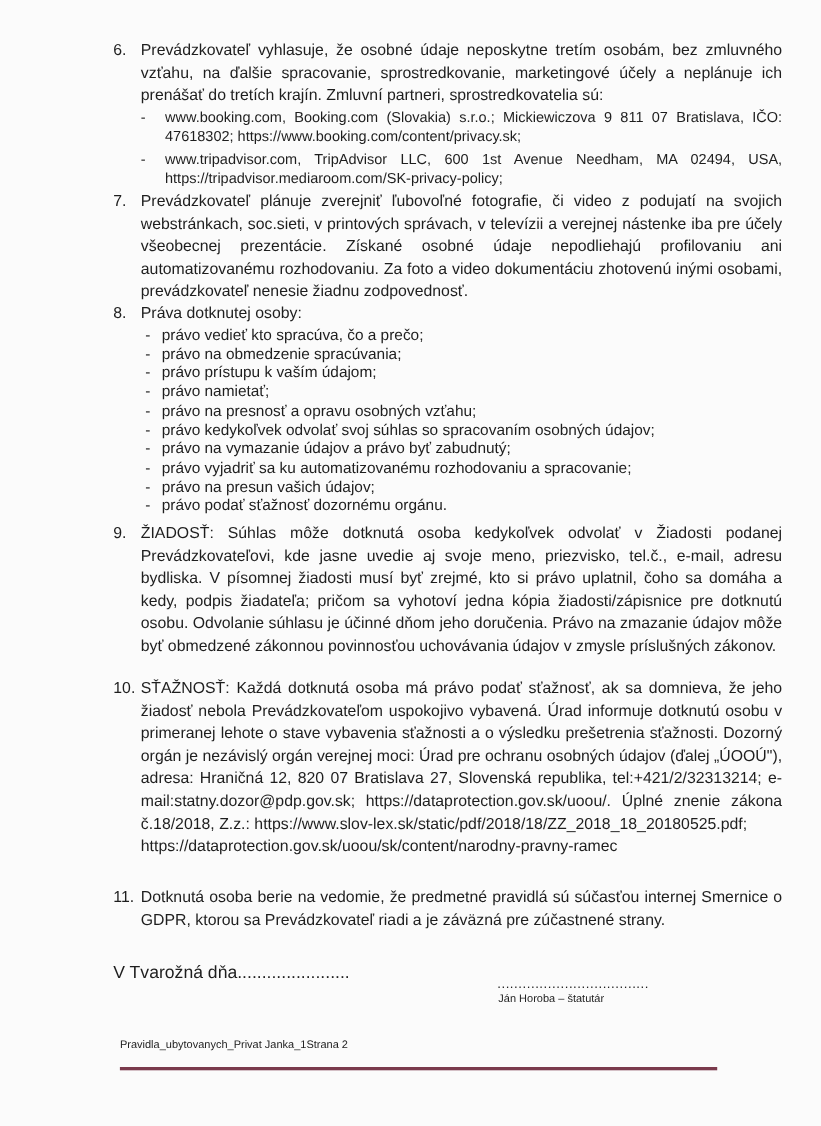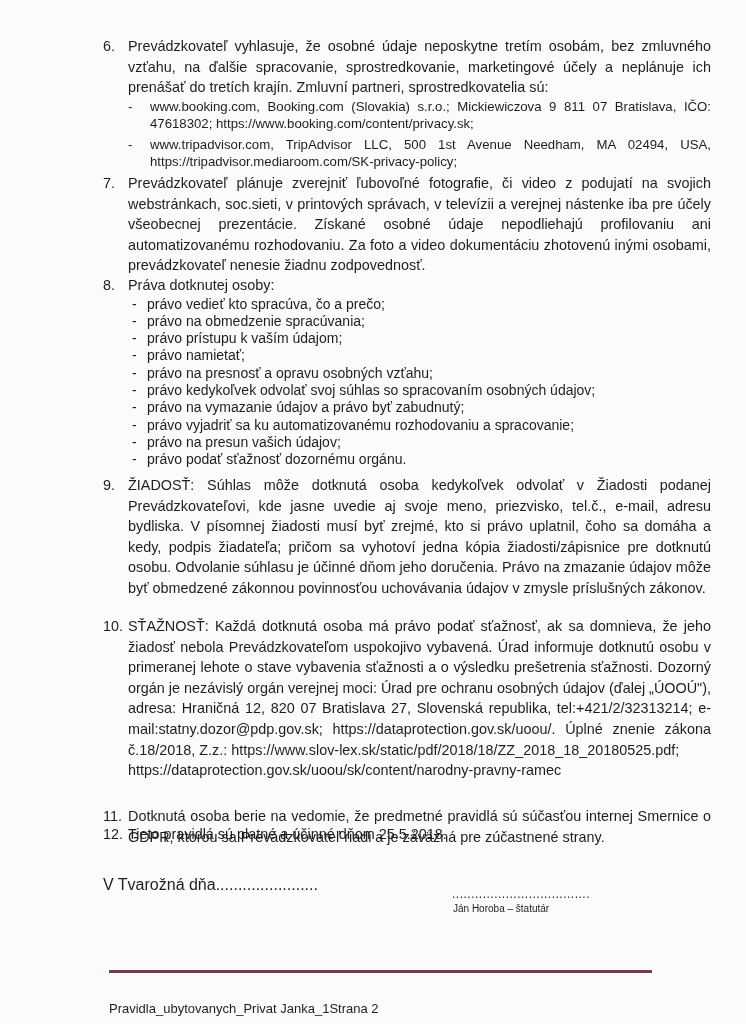--- a/index.html
+++ b/index.html
@@ -16,37 +16,37 @@
   .sub .txt { margin-left: 22px; display: block; }
   .rights { margin-left: 25px; }
   .right-item { position: relative; font-size: 14px; line-height: 17.3px; }
   .right-item .dash { position: absolute; left: 4px; }
   .right-item .txt { margin-left: 19px; display: block; }
   .link { }
   .sig-dots { position: absolute; left: 452px; top: 887px; font-size: 12px; letter-spacing: 0.5px; }
   .sig-name { position: absolute; left: 453px; top: 903px; font-size: 10px; }
   .place { position: absolute; left: 103px; top: 864px; font-size: 16px; margin-top: 12px; }
   .footer-line { position: absolute; left: 109px; top: 970px; width: 543px; height: 3px; background: #7a3a4c; }
-  .footer-text { position: absolute; left: 109px; top: 1001px; font-size: 13px; }
+  .footer-text { position: absolute; left: 109px; top: 945px; font-size: 10px; }
 </style>
 </head>
 <body>
 
 <div class="page">
 
   <div class="item" style="top:36px;">
     <span class="num">6.</span>
     <div class="body">Prevádzkovateľ vyhlasuje, že osobné údaje neposkytne tretím osobám, bez zmluvného vzťahu, na ďalšie spracovanie, sprostredkovanie, marketingové účely a neplánuje ich prenášať do tretích krajín. Zmluvní partneri, sprostredkovatelia sú:</div>
     <div class="sub">
       <span class="dash">-</span>
       <span class="txt" style="text-align:justify;">www.booking.com, Booking.com (Slovakia) s.r.o.; Mickiewiczova 9 811 07 Bratislava, IČO: 47618302; https://www.booking.com/content/privacy.sk;</span>
     </div>
     <div class="sub" style="margin-top:4px;">
       <span class="dash">-</span>
-      <span class="txt" style="text-align:justify;">www.tripadvisor.com, TripAdvisor LLC, 500 1st Avenue Needham, MA 02494, USA, https://tripadvisor.mediaroom.com/SK-privacy-policy;</span>
+      <span class="txt" style="text-align:justify;">www.tripadvisor.com, TripAdvisor LLC, 600 1st Avenue Needham, MA 02494, USA, https://tripadvisor.mediaroom.com/SK-privacy-policy;</span>
     </div>
   </div>
 
   <div class="item" style="top:173px;">
     <span class="num">7.</span>
     <div class="body">Prevádzkovateľ plánuje zverejniť ľubovoľné fotografie, či video z podujatí na svojich webstránkach, soc.sieti, v printových správach, v televízii a verejnej nástenke iba pre účely všeobecnej prezentácie. Získané osobné údaje nepodliehajú profilovaniu ani automatizovanému rozhodovaniu. Za foto a video dokumentáciu zhotovenú inými osobami, prevádzkovateľ nenesie žiadnu zodpovednosť.</div>
   </div>
 
   <div class="item" style="top:275px;">
     <span class="num">8.</span>
@@ -108,24 +108,20 @@
       <a class="link">https://www.slov-lex.sk/static/pdf/2018/18/ZZ_2018_18_20180525.pdf;</a>
       <a class="link" style="display:block;text-align:left;">https://dataprotection.gov.sk/uoou/sk/content/narodny-pravny-ramec</a>
     </div>
   </div>
 
   <div class="item" style="top:806px;">
     <span class="num">11.</span>
     <div class="body">Dotknutá osoba berie na vedomie, že predmetné pravidlá sú súčasťou internej Smernice o GDPR, ktorou sa Prevádzkovateľ riadi a je záväzná pre zúčastnené strany.</div>
   </div>
 
-  <div class="item" style="top:824px;">
-    <span class="num">12.</span>
-    <div class="body">Tieto pravidlá sú platné a účinné dňom 25.5.2018.</div>
-  </div>
 
   <div class="place">V Tvarožná dňa.......................</div>
 
   <div class="sig-dots">....................................</div>
   <div class="sig-name">Ján Horoba – štatutár</div>
 
   <div class="footer-line"></div>
   <div class="footer-text">Pravidla_ubytovanych_Privat Janka_1Strana 2</div>
 </div>
 

